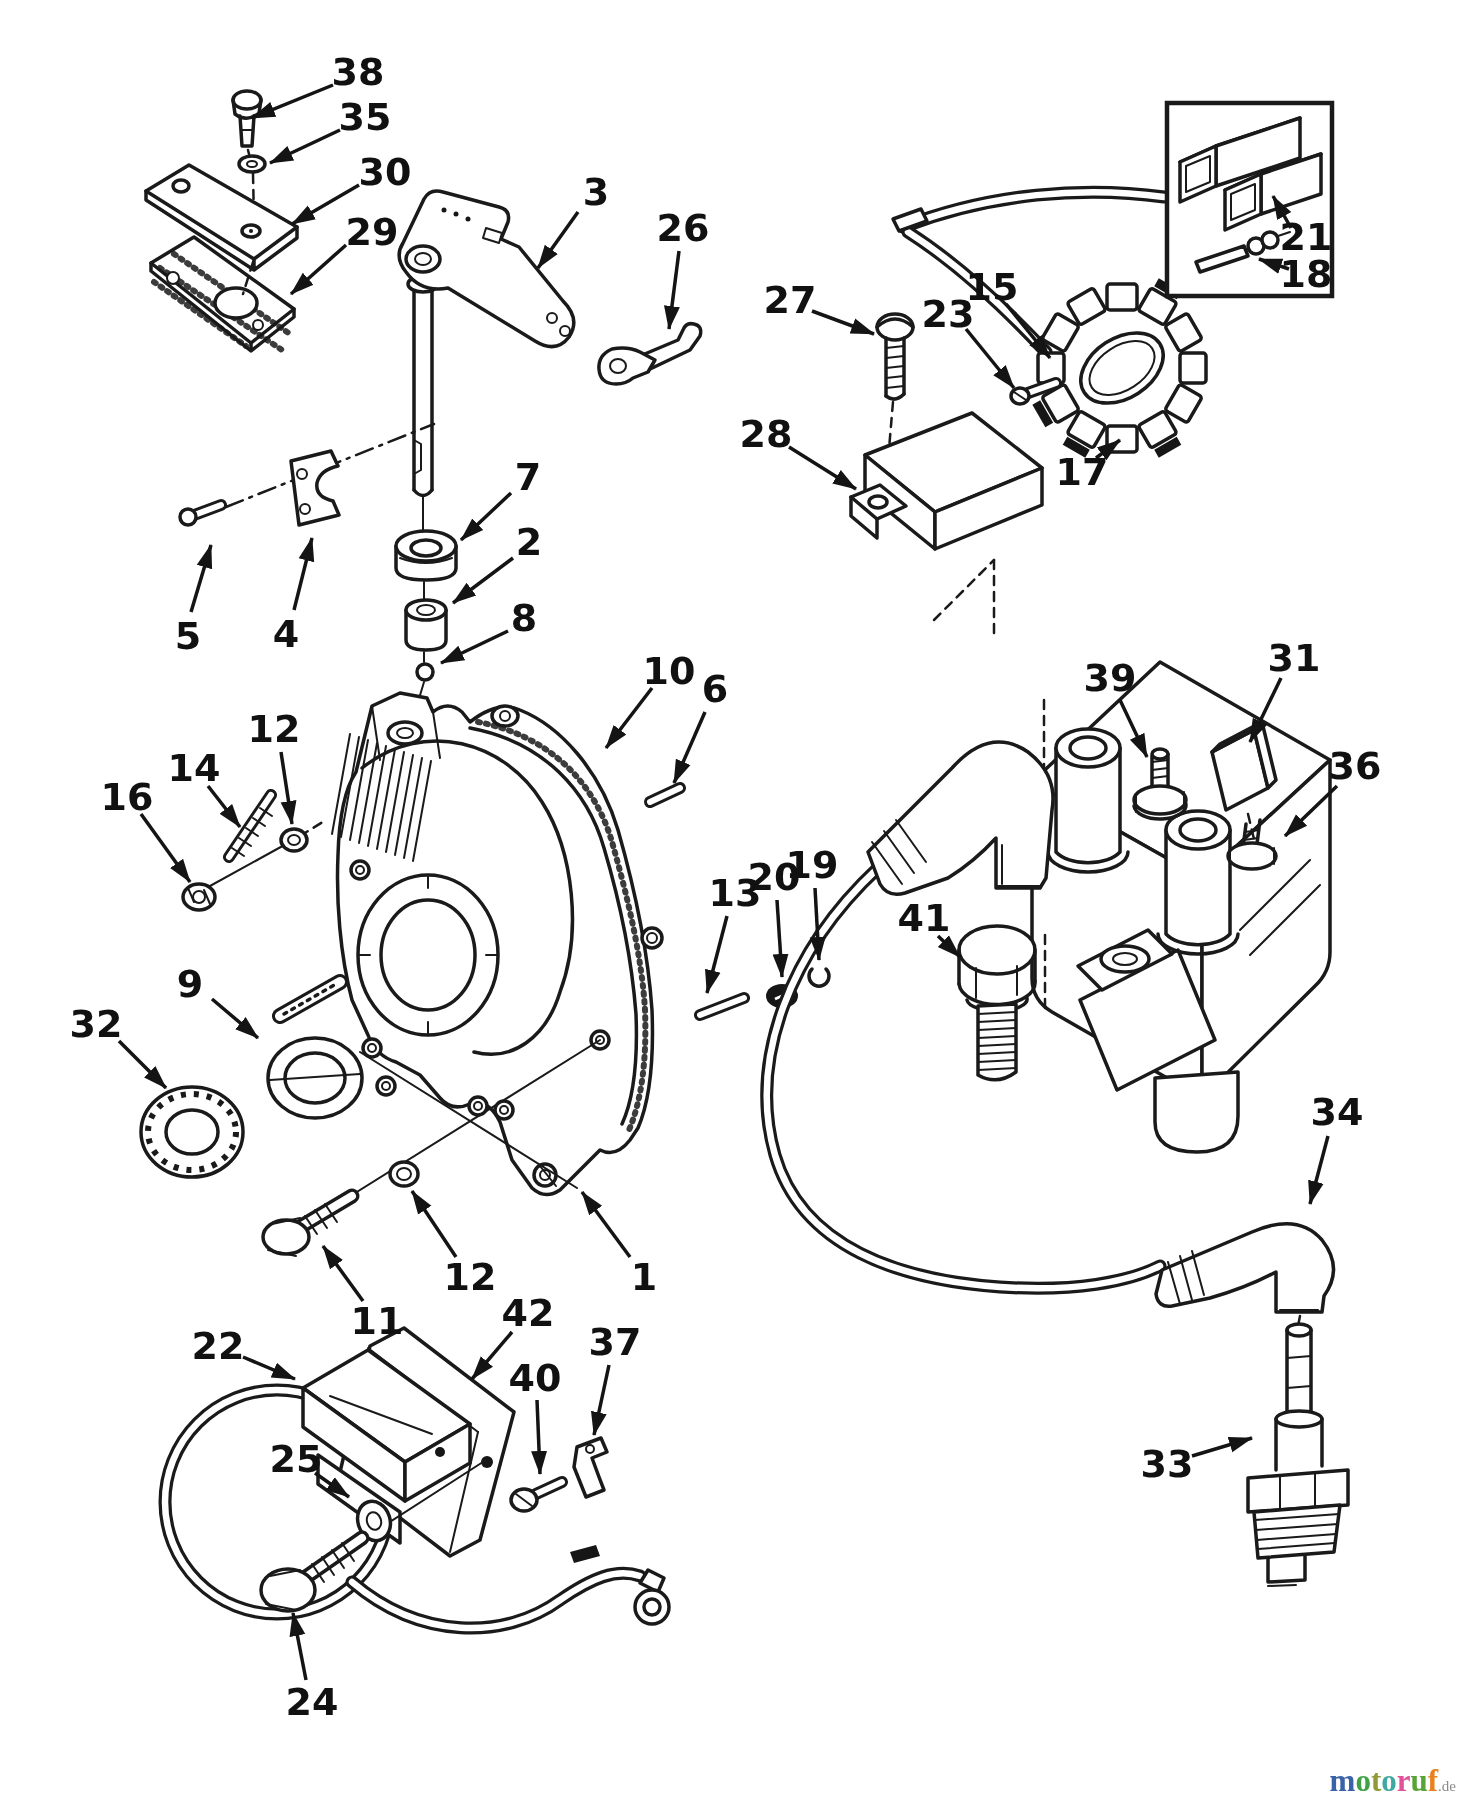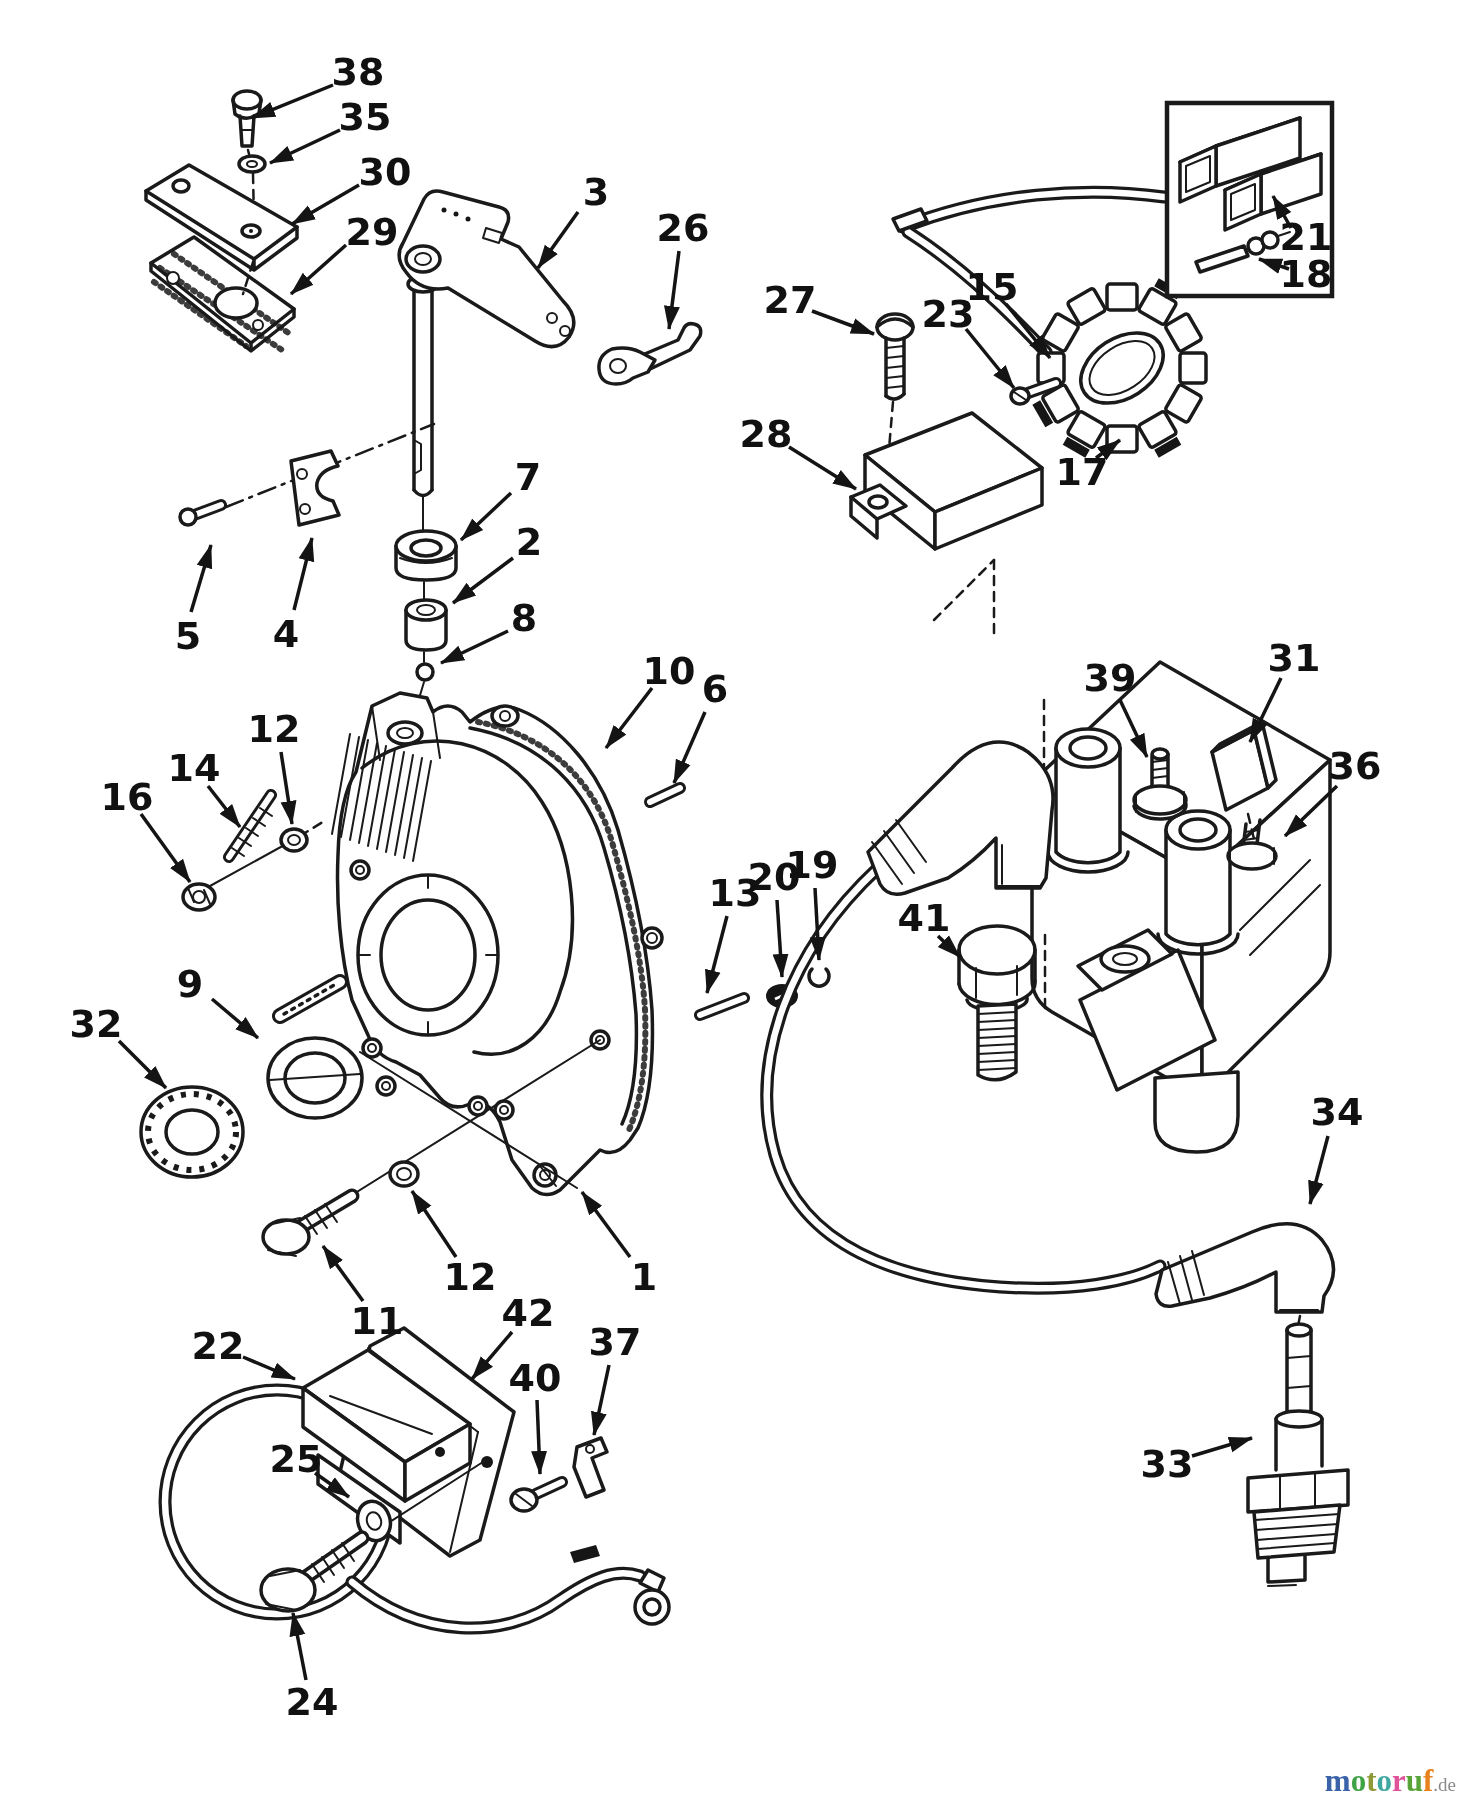--- a/index.html
+++ b/index.html
@@ -19,21 +19,21 @@
   .capin{stroke:#ffffff;stroke-width:6;stroke-linecap:round;}
   .cap2{stroke:#1a1a1a;stroke-width:15;stroke-linecap:round;}
   .cap2in{stroke:#ffffff;stroke-width:8;stroke-linecap:round;}
   .dk{fill:#161616;stroke:none;}
   .leader{stroke:#141414;stroke-width:3.5;}
   .callout{font-family:"DejaVu Sans", sans-serif;font-weight:700;font-size:38px;fill:#111;
            text-anchor:middle;dominant-baseline:central;}
   
   .watermark{position:absolute;right:14px;bottom:4px;
              font-family:"Liberation Serif", serif;font-weight:700;font-size:31px;line-height:1;}
-  .watermark .wm-suffix{font-size:19px;font-weight:400;}
+  .watermark .wm-suffix{font-size:15px;font-weight:400;}
 </style>
 </head>
 <body>
 
 <div class="page">
 <svg id="diagram-svg" width="1470" height="1800" viewBox="0 0 1470 1800">
   <defs>
     <marker id="arrow-head" markerUnits="userSpaceOnUse" markerWidth="26" markerHeight="22" refX="23" refY="10" orient="auto">
       <path d="M0,2 L24,10 L0,18 Z" fill="#141414"></path>
     </marker>

